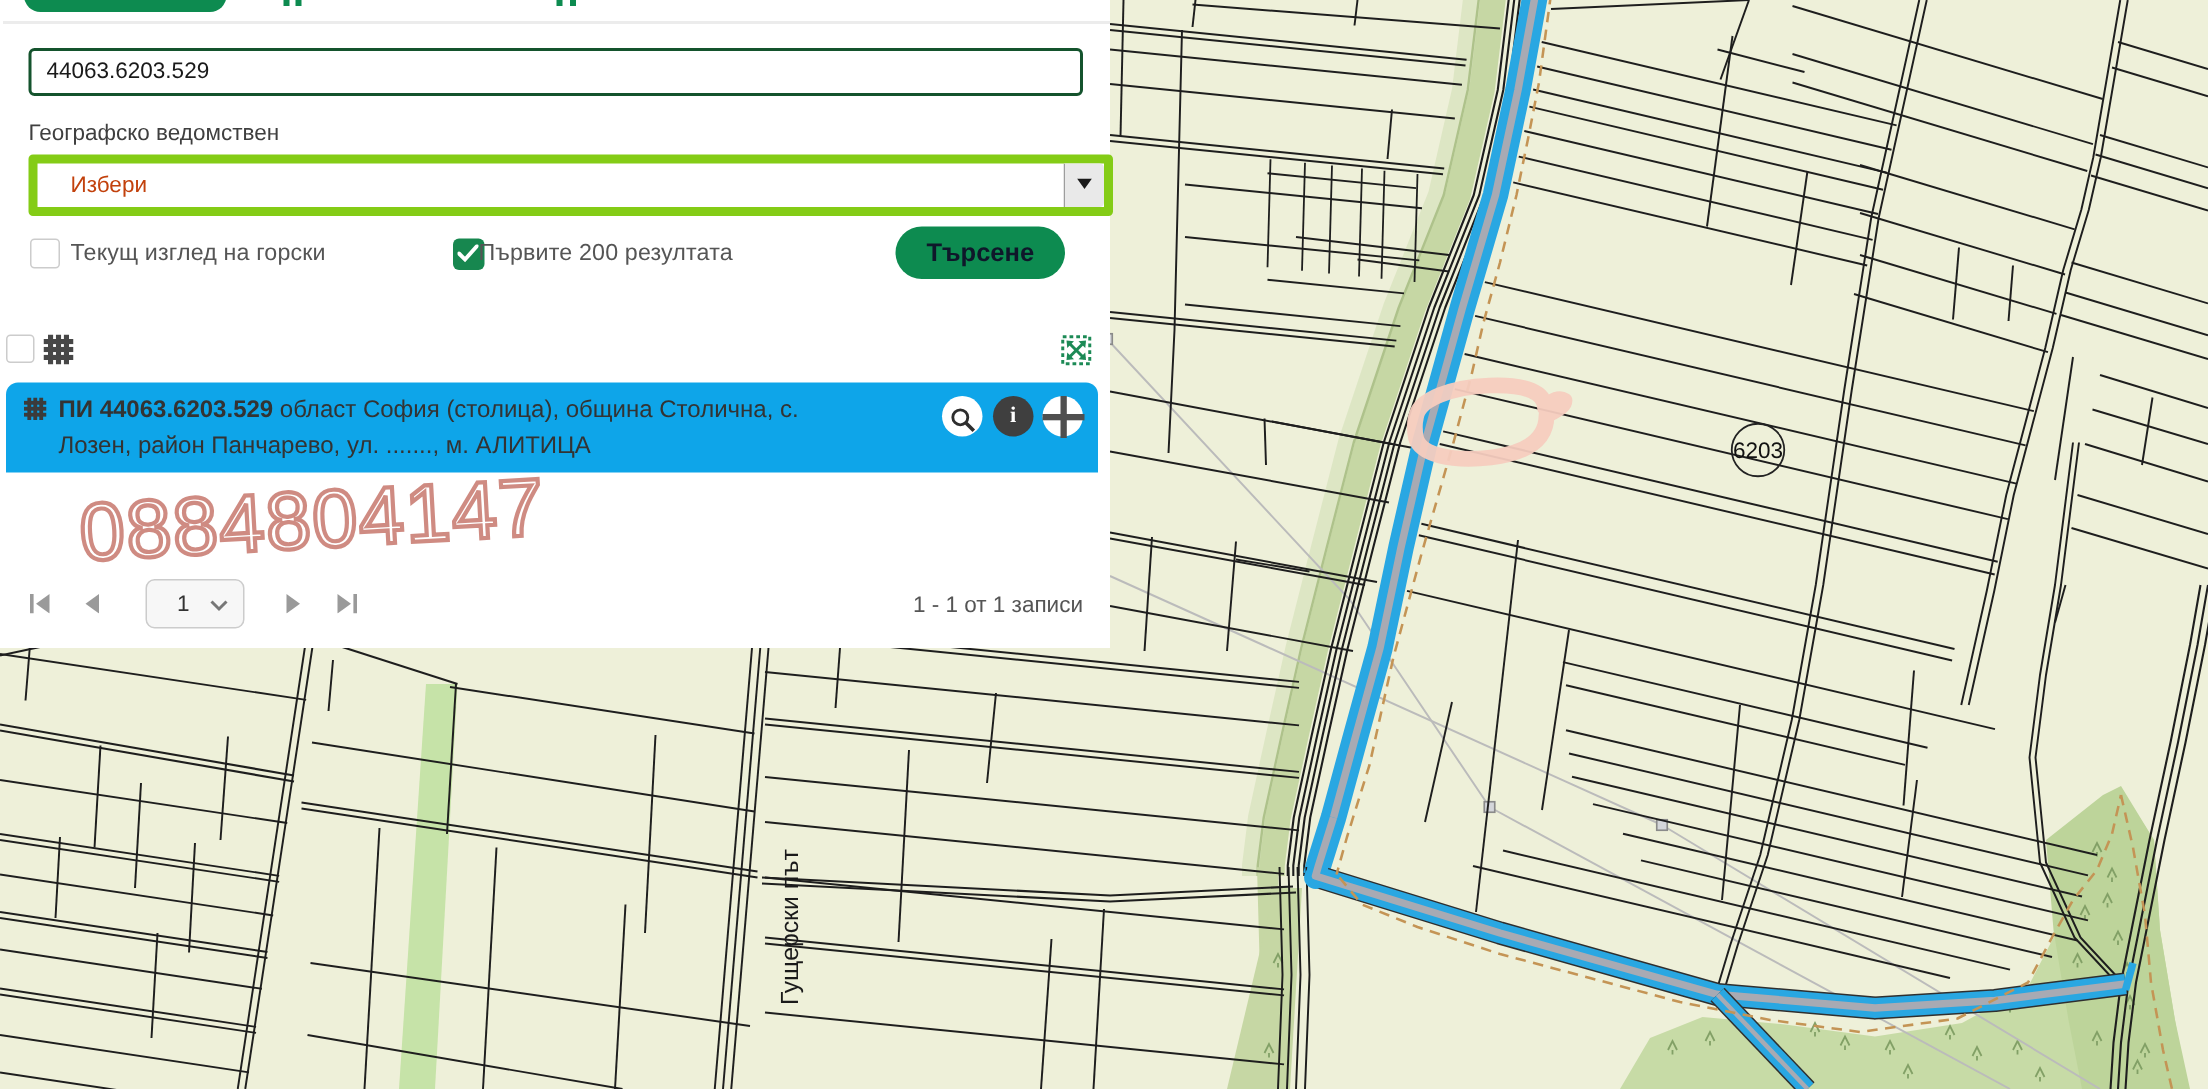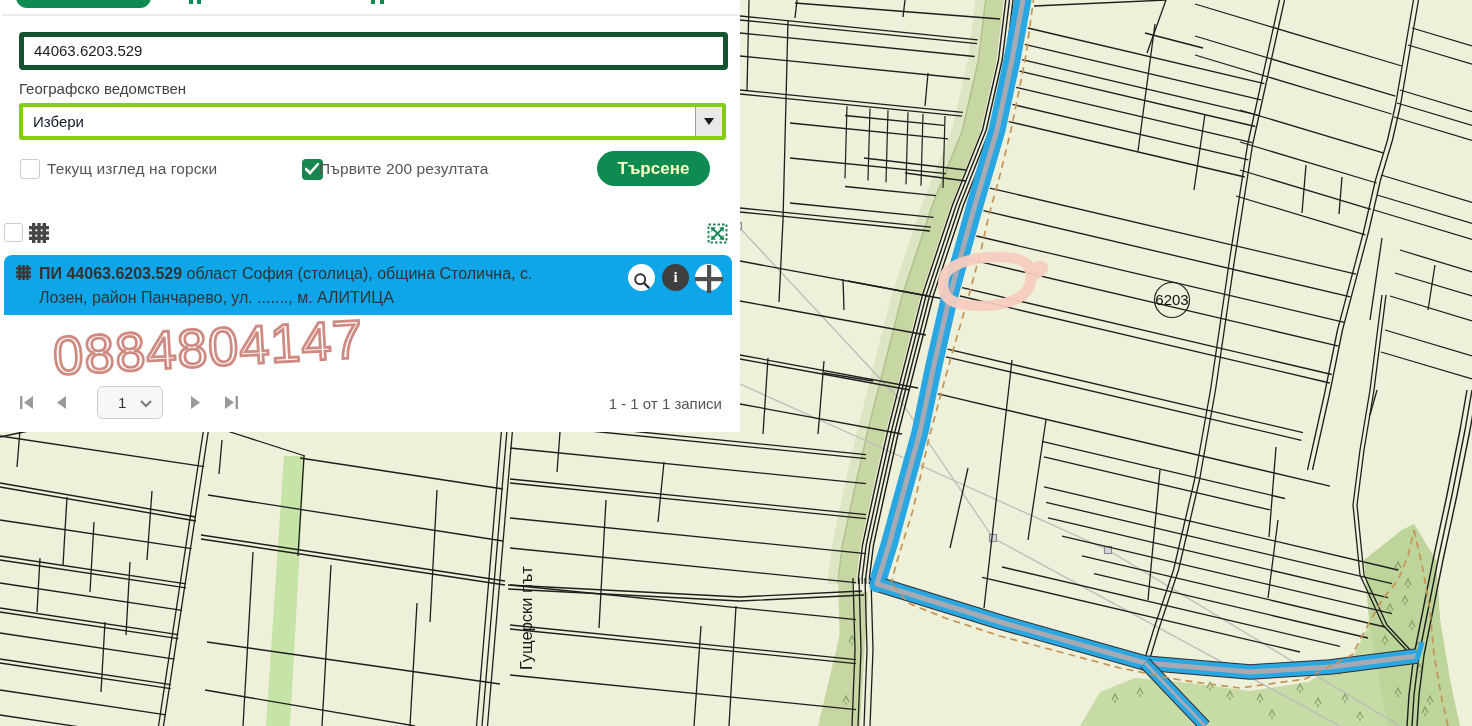--- a/index.html
+++ b/index.html
@@ -1,27 +1,27 @@
 <!DOCTYPE html>
 <html><head><meta charset="utf-8"><style>
 html,body{margin:0;padding:0;width:1472px;height:726px;overflow:hidden;font-family:"Liberation Sans",sans-serif;background:#fff}
 #map{position:absolute;left:0;top:0;width:1472px;height:726px}
 #panel{position:absolute;left:0;top:0;width:740px;height:432px;background:#fff;overflow:visible}
 #pill{position:absolute;left:16px;top:-14px;width:135px;height:22px;background:#0d8b50;border-radius:12px}
 .tg{position:absolute;top:0;width:3.5px;height:3.5px;background:#0d8b50}
 #sep{position:absolute;left:2px;top:14px;width:738px;height:1.5px;background:#ececec}
-#inp{position:absolute;left:19px;top:32px;width:689px;height:28px;border:5px solid #14532d;border-radius:4px;font-size:15px;color:#1a1a1a;line-height:28px;padding-left:10px}
+#inp{position:absolute;left:19px;top:32px;width:689px;height:28px;border:2px solid #14532d;border-radius:4px;font-size:15px;color:#1a1a1a;line-height:28px;padding-left:10px}
 #lbl{position:absolute;left:19px;top:80px;font-size:15px;color:#3f3f3f}
-#sel{position:absolute;left:19px;top:103px;width:689px;height:29px;border:4px solid #84cc16;border-radius:3px;font-size:15px;color:#0f172a;line-height:29px;padding-left:10px}
+#sel{position:absolute;left:19px;top:103px;width:689px;height:29px;border:6px solid #84cc16;border-radius:3px;font-size:15px;color:#c2410c;line-height:29px;padding-left:22px}
 #selbtn{position:absolute;right:0;top:0;width:26px;height:29px;background:#e9e9e9;border-left:1px solid #9d9d9d;border-radius:0 3px 3px 0;text-align:center;line-height:26px}
 #selbtn svg{vertical-align:middle}
 .cb{position:absolute;width:18px;height:18px;border:1.5px solid #ccc;border-radius:3px;background:#fff}
 .cbg{position:absolute;width:21px;height:21px;border-radius:4px;background:#17874f}
 .cblbl{position:absolute;font-size:15.5px;color:#555;letter-spacing:0.1px}
-#srch{position:absolute;left:597px;top:151px;width:113px;height:35px;background:#0d8b50;border-radius:18px;color:#fef9c3;font-weight:bold;font-size:17px;text-align:center;line-height:35px}
+#srch{position:absolute;left:597px;top:151px;width:113px;height:35px;background:#0d8b50;border-radius:18px;color:#0f172a;font-weight:bold;font-size:17px;text-align:center;line-height:35px}
 #grow{position:absolute;left:4px;top:255px;width:728px;height:60px;background:#0ea5e9;border-radius:8px 8px 0 0}
 #grtxt{position:absolute;left:35px;top:7px;width:580px;font-size:16px;line-height:23.5px;color:#333}
 .ic{position:absolute;top:9px;width:27px;height:27px;border-radius:50%;background:#fff;text-align:center;line-height:27px}
 .ic svg{vertical-align:middle;margin-top:4px}
 #yrow{position:absolute;left:4px;top:317px;width:728px;height:61px;background:#fcd36c;border-radius:0 0 8px 8px;padding-left:12px;padding-right:4px;font-size:14px;line-height:23px;color:#333;padding-top:10px;box-sizing:border-box}
 #wmark{position:absolute;left:53px;top:316px;font-size:54px;letter-spacing:1px;color:transparent;-webkit-text-stroke:2.8px rgba(168,44,27,0.55);transform:rotate(-3.2deg);white-space:nowrap}
 #pgsel{position:absolute;left:97px;top:386px;width:66px;height:33px;border:1px solid #ccc;border-radius:6px;background:#f7f7f7;box-sizing:border-box;font-size:15px;color:#333;line-height:31px;padding-left:20px}
 #pginfo{position:absolute;right:18px;top:395px;font-size:15px;color:#555}
 </style></head>
 <body>

